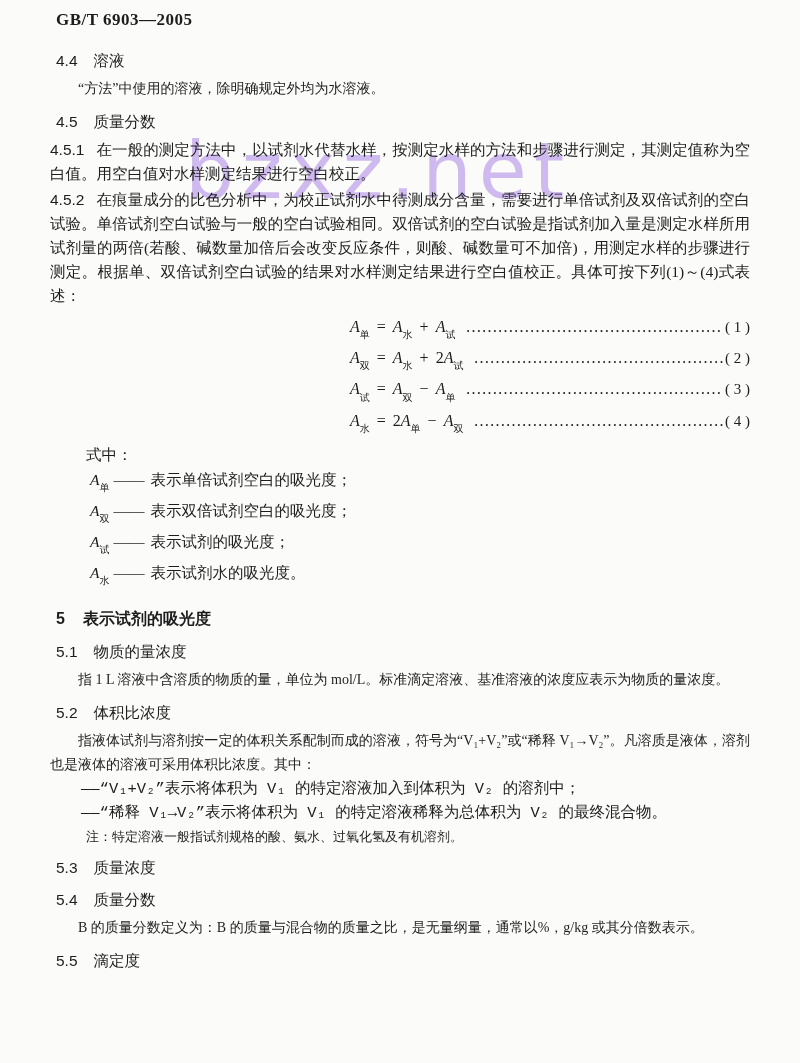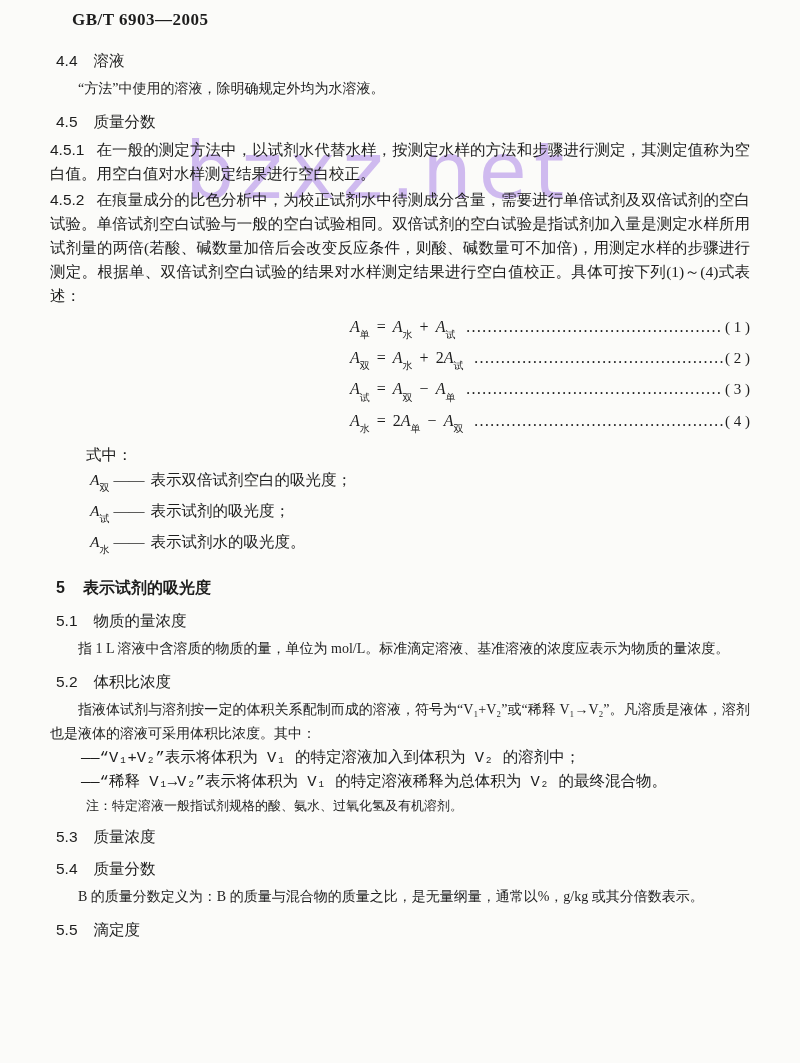--- a/index.html
+++ b/index.html
@@ -34,21 +34,21 @@
   .content {
     position: relative;
     z-index: 1;
     padding: 8px 50px 0 50px;
   }
 
   .doc-header {
     font-size: 17px;
     font-weight: bold;
     letter-spacing: 0.5px;
-    margin: 2px 0 0 22px;
+    margin: 2px 0 0 6px;
     font-family: "Liberation Serif", serif;
   }
 
   .clause-heading {
     font-family: "Liberation Sans", sans-serif;
     font-weight: normal;
     font-size: 15.5px;
     line-height: 22px;
     margin: 10px 0 5px 6px;
   }
@@ -188,20 +188,23 @@
         <span class="eq-formula"><i>A</i><sub>水</sub><span class="eq-op">=</span><span>2</span><i>A</i><sub>单</sub><span class="eq-op">−</span><span></span><i>A</i><sub>双</sub></span>
         <span class="eq-leader">…………………………………………………………</span>
         <span class="eq-num">( 4 )</span>
       </div>
 
     </div>
 
     <div class="eq-where">式中：</div>
 
     <div class="def-row">
+      <span><i>A</i><sub>单</sub></span><span class="def-dash">——</span><span>表示单倍试剂空白的吸光度；</span>
+    </div>
+    <div class="def-row">
       <span><i>A</i><sub>双</sub></span><span class="def-dash">——</span><span>表示双倍试剂空白的吸光度；</span>
     </div>
     <div class="def-row">
       <span><i>A</i><sub>试</sub></span><span class="def-dash">——</span><span>表示试剂的吸光度；</span>
     </div>
     <div class="def-row">
       <span><i>A</i><sub>水</sub></span><span class="def-dash">——</span><span>表示试剂水的吸光度。</span>
     </div>
 
     <div class="section-heading">

